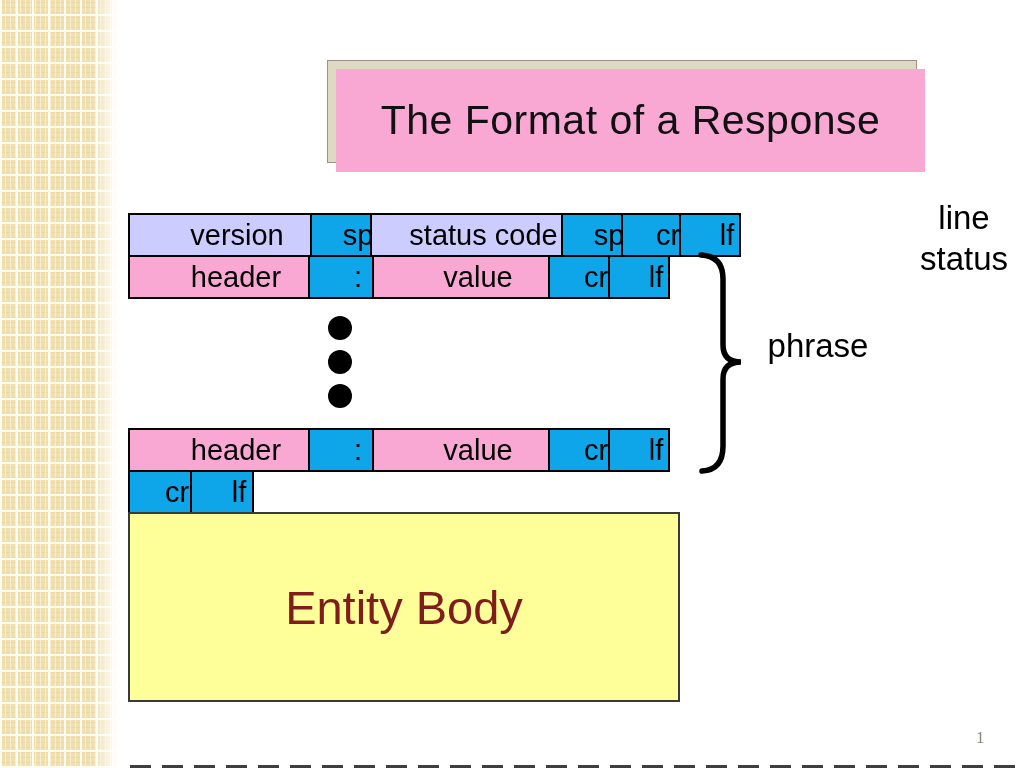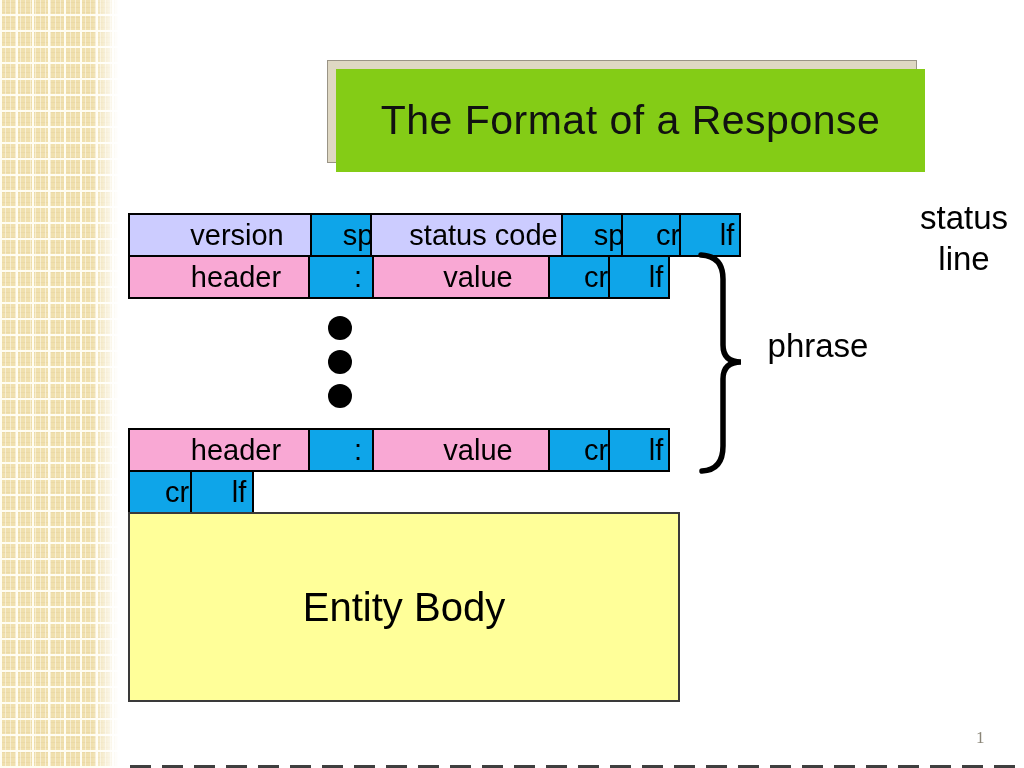--- a/index.html
+++ b/index.html
@@ -22,21 +22,21 @@
     background:linear-gradient(90deg, rgba(255,255,255,0) 78%, #ffffff 100%);
   }
 
   
   .title-shadow {
     position:absolute; left:327px; top:60px; width:590px; height:103px;
     background:#dfd8c3; border:1px solid #9a9486;
   }
   .title-box {
     position:absolute; left:336px; top:69px; width:589px; height:103px;
-    background:#84cc16; display:flex; align-items:center; justify-content:center;
+    background:#f9a8d4; display:flex; align-items:center; justify-content:center;
   }
   .title-box span { font-size:41px; color:#111; letter-spacing:0.5px; }
 
   
   .row { position:absolute; display:flex; height:44px; }
   .cell {
     height:44px; border:2px solid #000; margin-left:-2px;
     display:flex; align-items:center; justify-content:center;
     font-size:29px; color:#000; background:#fff; white-space:nowrap;padding-left:34px;
   }
@@ -45,21 +45,21 @@
   .org { background:#f9a8d4; }
   .wht { background:#0ea5e9; }
 
   .dot { position:absolute; width:24px; height:24px; border-radius:50%; background:#000; left:328px; }
 
   .entity-body {
     position:absolute; left:128px; top:512px; width:552px; height:190px;
     background:#ffff99; border:2px solid #3a3a3a;
     display:flex; align-items:center; justify-content:center;
   }
-  .entity-body span { font-size:40px; color:#000000; }
+  .entity-body span { font-size:47px; color:#7f1d1d; }
 
   .brace { position:absolute; left:692px; top:249px; }
 
   .side-label { position:absolute; color:#000; font-size:33px; line-height:41px; text-align:center; }
   .status-label  { left:908px; top:197px; width:112px; }
   .headers-label { left:738px; top:325px; width:160px; }
 
   .page-number {
     position:absolute; left:976px; top:728px; width:34px;
     font-family:"Liberation Serif", serif; font-size:17px; color:#8a8577; text-align:left;
@@ -118,22 +118,22 @@
 
   <div class="entity-body">
     <span>Entity Body</span>
   </div>
 
   <svg class="brace" width="58" height="228" viewBox="0 0 58 228">
     <path d="M 9 6 Q 31 7 31 30 L 31 96 Q 31 113 49 113 Q 31 113 31 130 L 31 197 Q 31 221 10 222" fill="none" stroke="#000" stroke-width="5.5" stroke-linecap="round"></path>
   </svg>
 
   <div class="side-label status-label">
+    <div>line</div>
     <div>status</div>
-    <div>line</div>
   </div>
   <div class="side-label headers-label">
     <div>phrase</div>
   </div>
 
   <div class="page-number">1</div>
 
   <div class="bottom-dashes"></div>
 
 </div>

